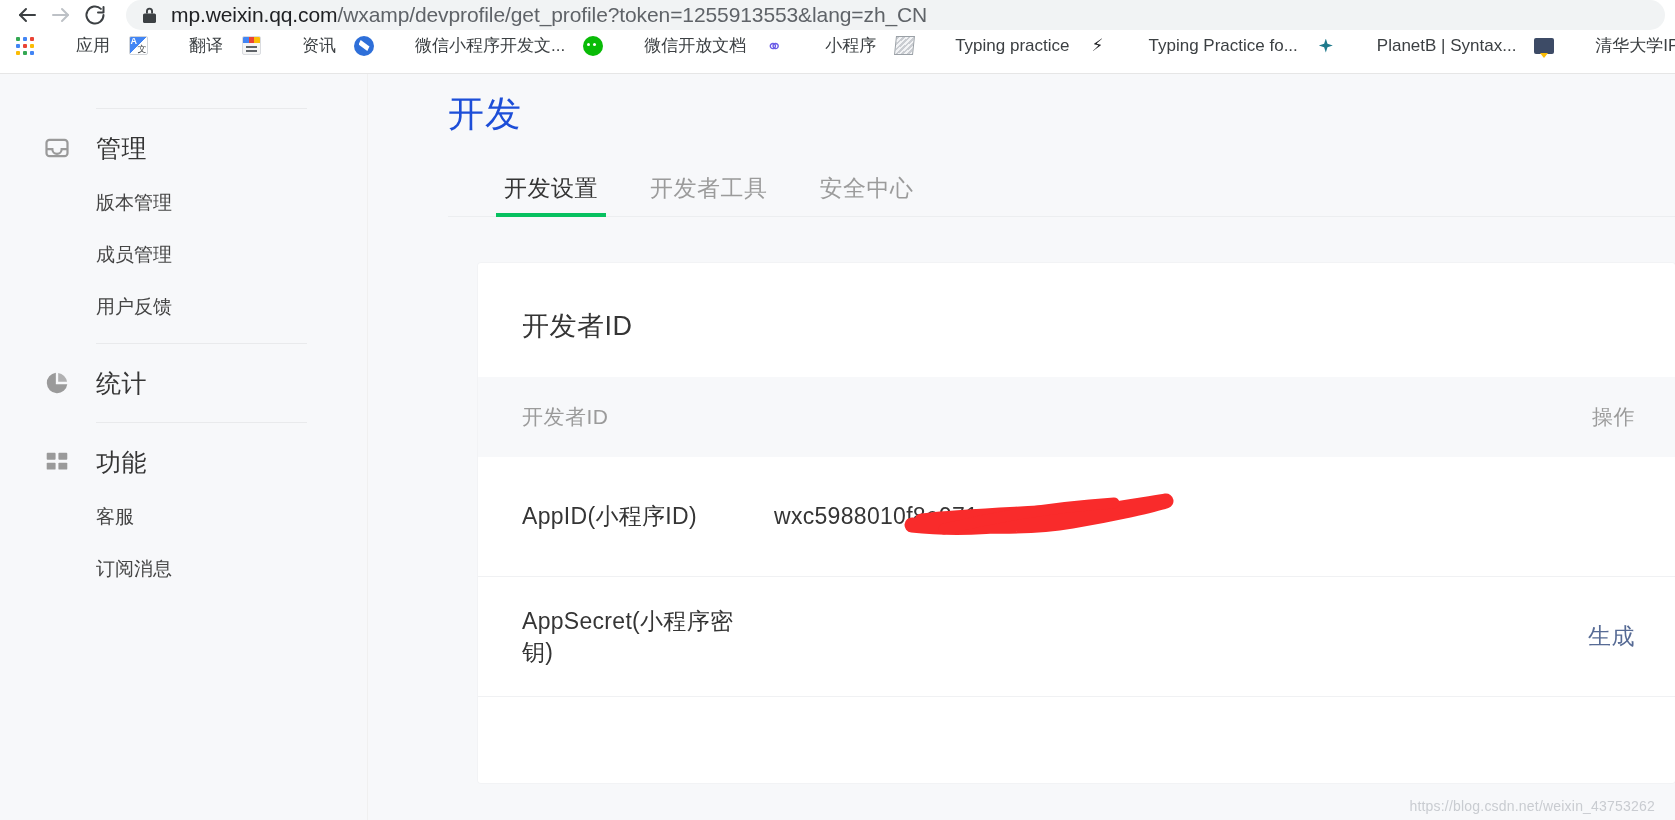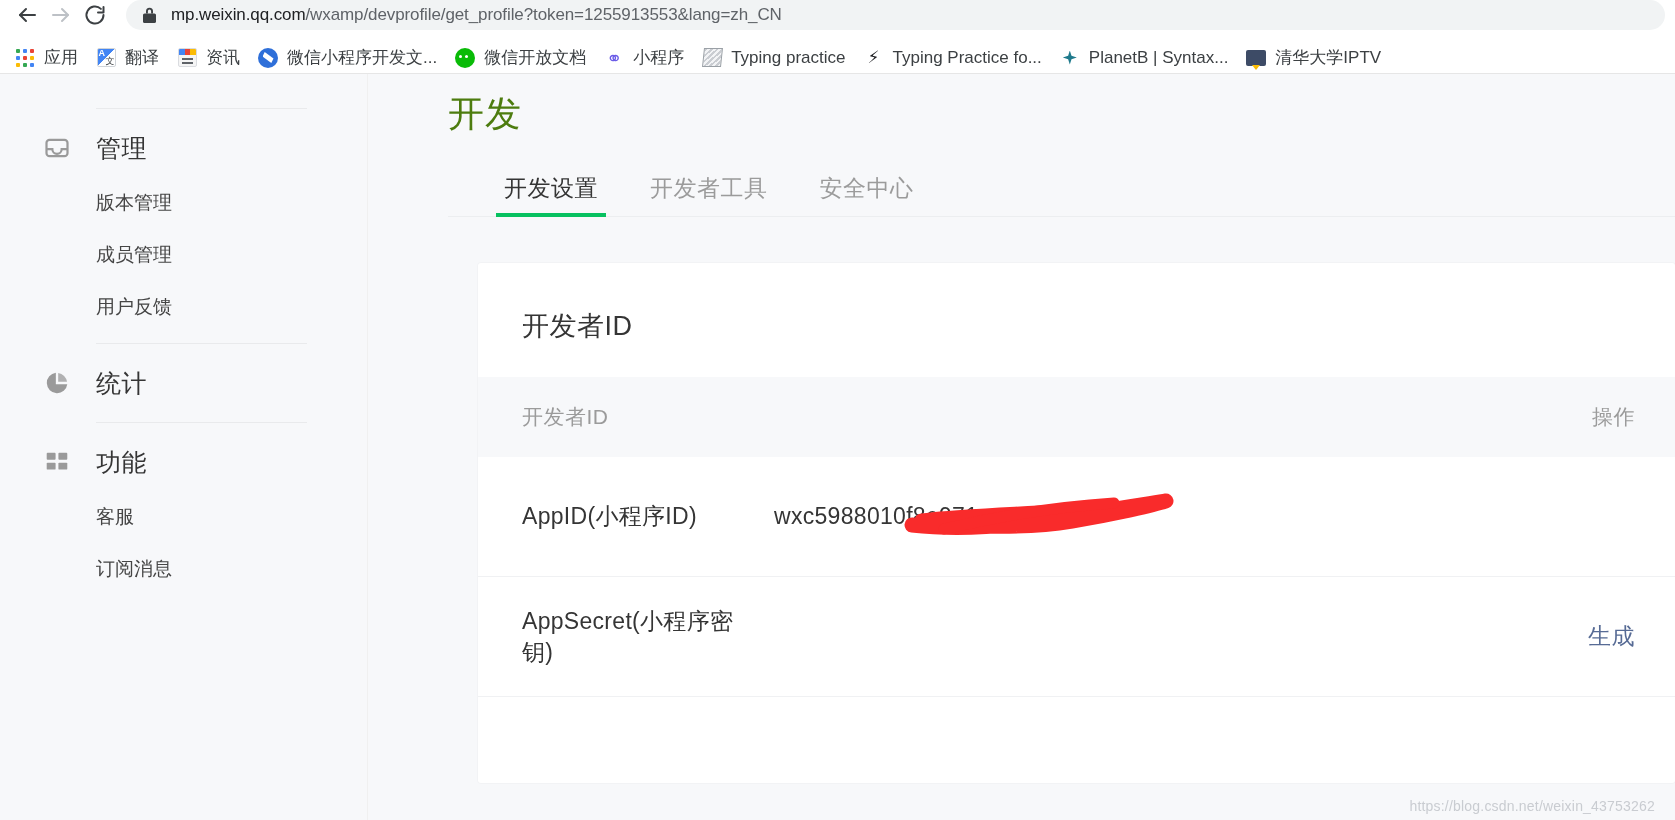--- a/index.html
+++ b/index.html
@@ -37,46 +37,47 @@
     margin-left: 14px;
     background: #f1f3f4;
     border-radius: 16px;
     display: flex;
     align-items: center;
     padding: 0 16px;
     overflow: hidden;
   }
   .lock-icon { flex: 0 0 auto; margin-right: 14px; display: flex; align-items: center; }
   .url-text {
-    font-size: 17px;
+    font-size: 21px;
     line-height: 30px;
     white-space: nowrap;
     letter-spacing: -0.1px;
   }
   .url-host { color: #202124; }
   .url-rest { color: #5f6368; }
 
   
   .bookmarks-bar {
     height: 44px;
     display: flex;
     align-items: center;
     padding: 0 6px;
     background: #ffffff;
     border-bottom: 1px solid #e6e6e6;
     overflow: hidden;
   }
   .bookmark {
     display: flex;
-    align-items: flex-end;
+    align-items: flex-start;
     height: 32px;
     padding: 0 9px;
     border-radius: 4px;
     flex: 0 0 auto;
     white-space: nowrap;
+    gap: 32px;
   }
   .bm-icon {
     width: 20px; height: 20px;
     margin-right: 9px;
     flex: 0 0 auto;
     display: flex; align-items: center; justify-content: center;
     position: relative;
   }
   .bm-label {
     font-size: 17px;
@@ -235,21 +236,21 @@
     background: #f7f8fa;
     padding: 0;
     position: relative;
     overflow: hidden;
   }
   .content-inner {
     padding: 14px 0 0 80px;
   }
   .page-title {
     font-size: 36px;
-    color: #4d7c0f;
+    color: #1d4ed8;
     font-weight: normal;
     line-height: 52px;
     letter-spacing: 1px;
   }
   .tabs {
     display: flex;
     align-items: flex-end;
     margin-top: 34px;
     border-bottom: 1px solid #eceef0;
     padding-left: 30px;

